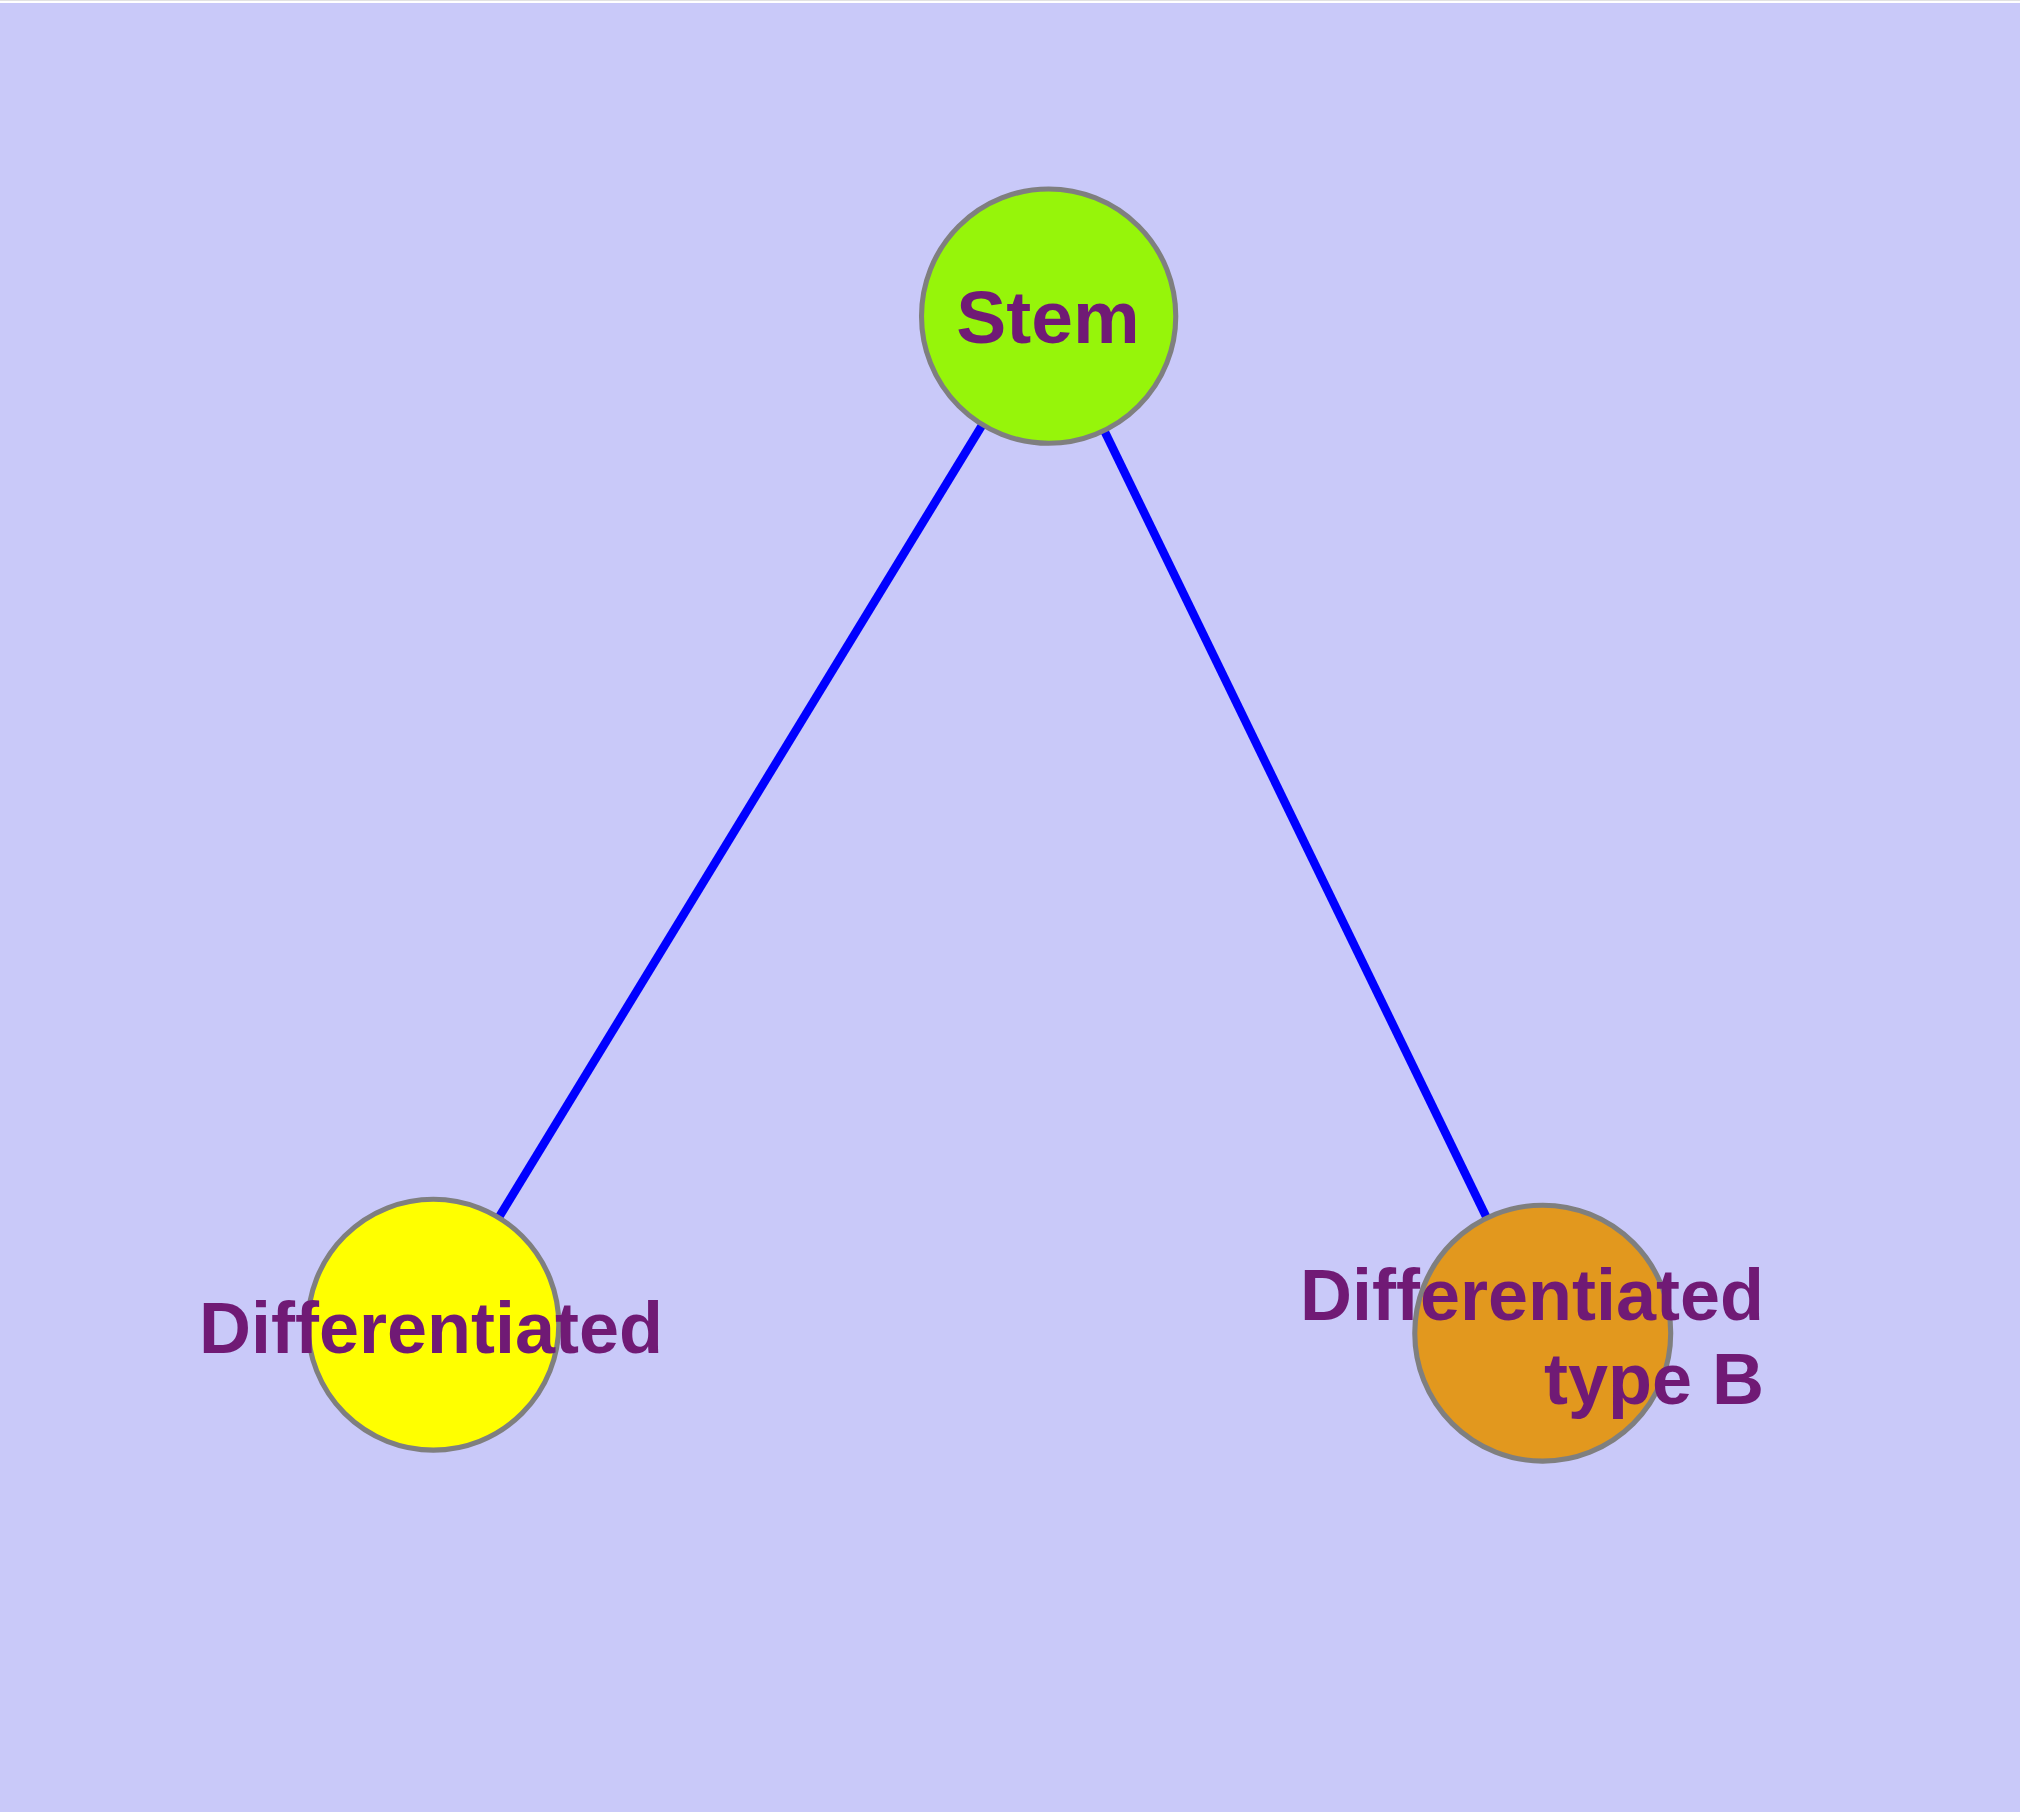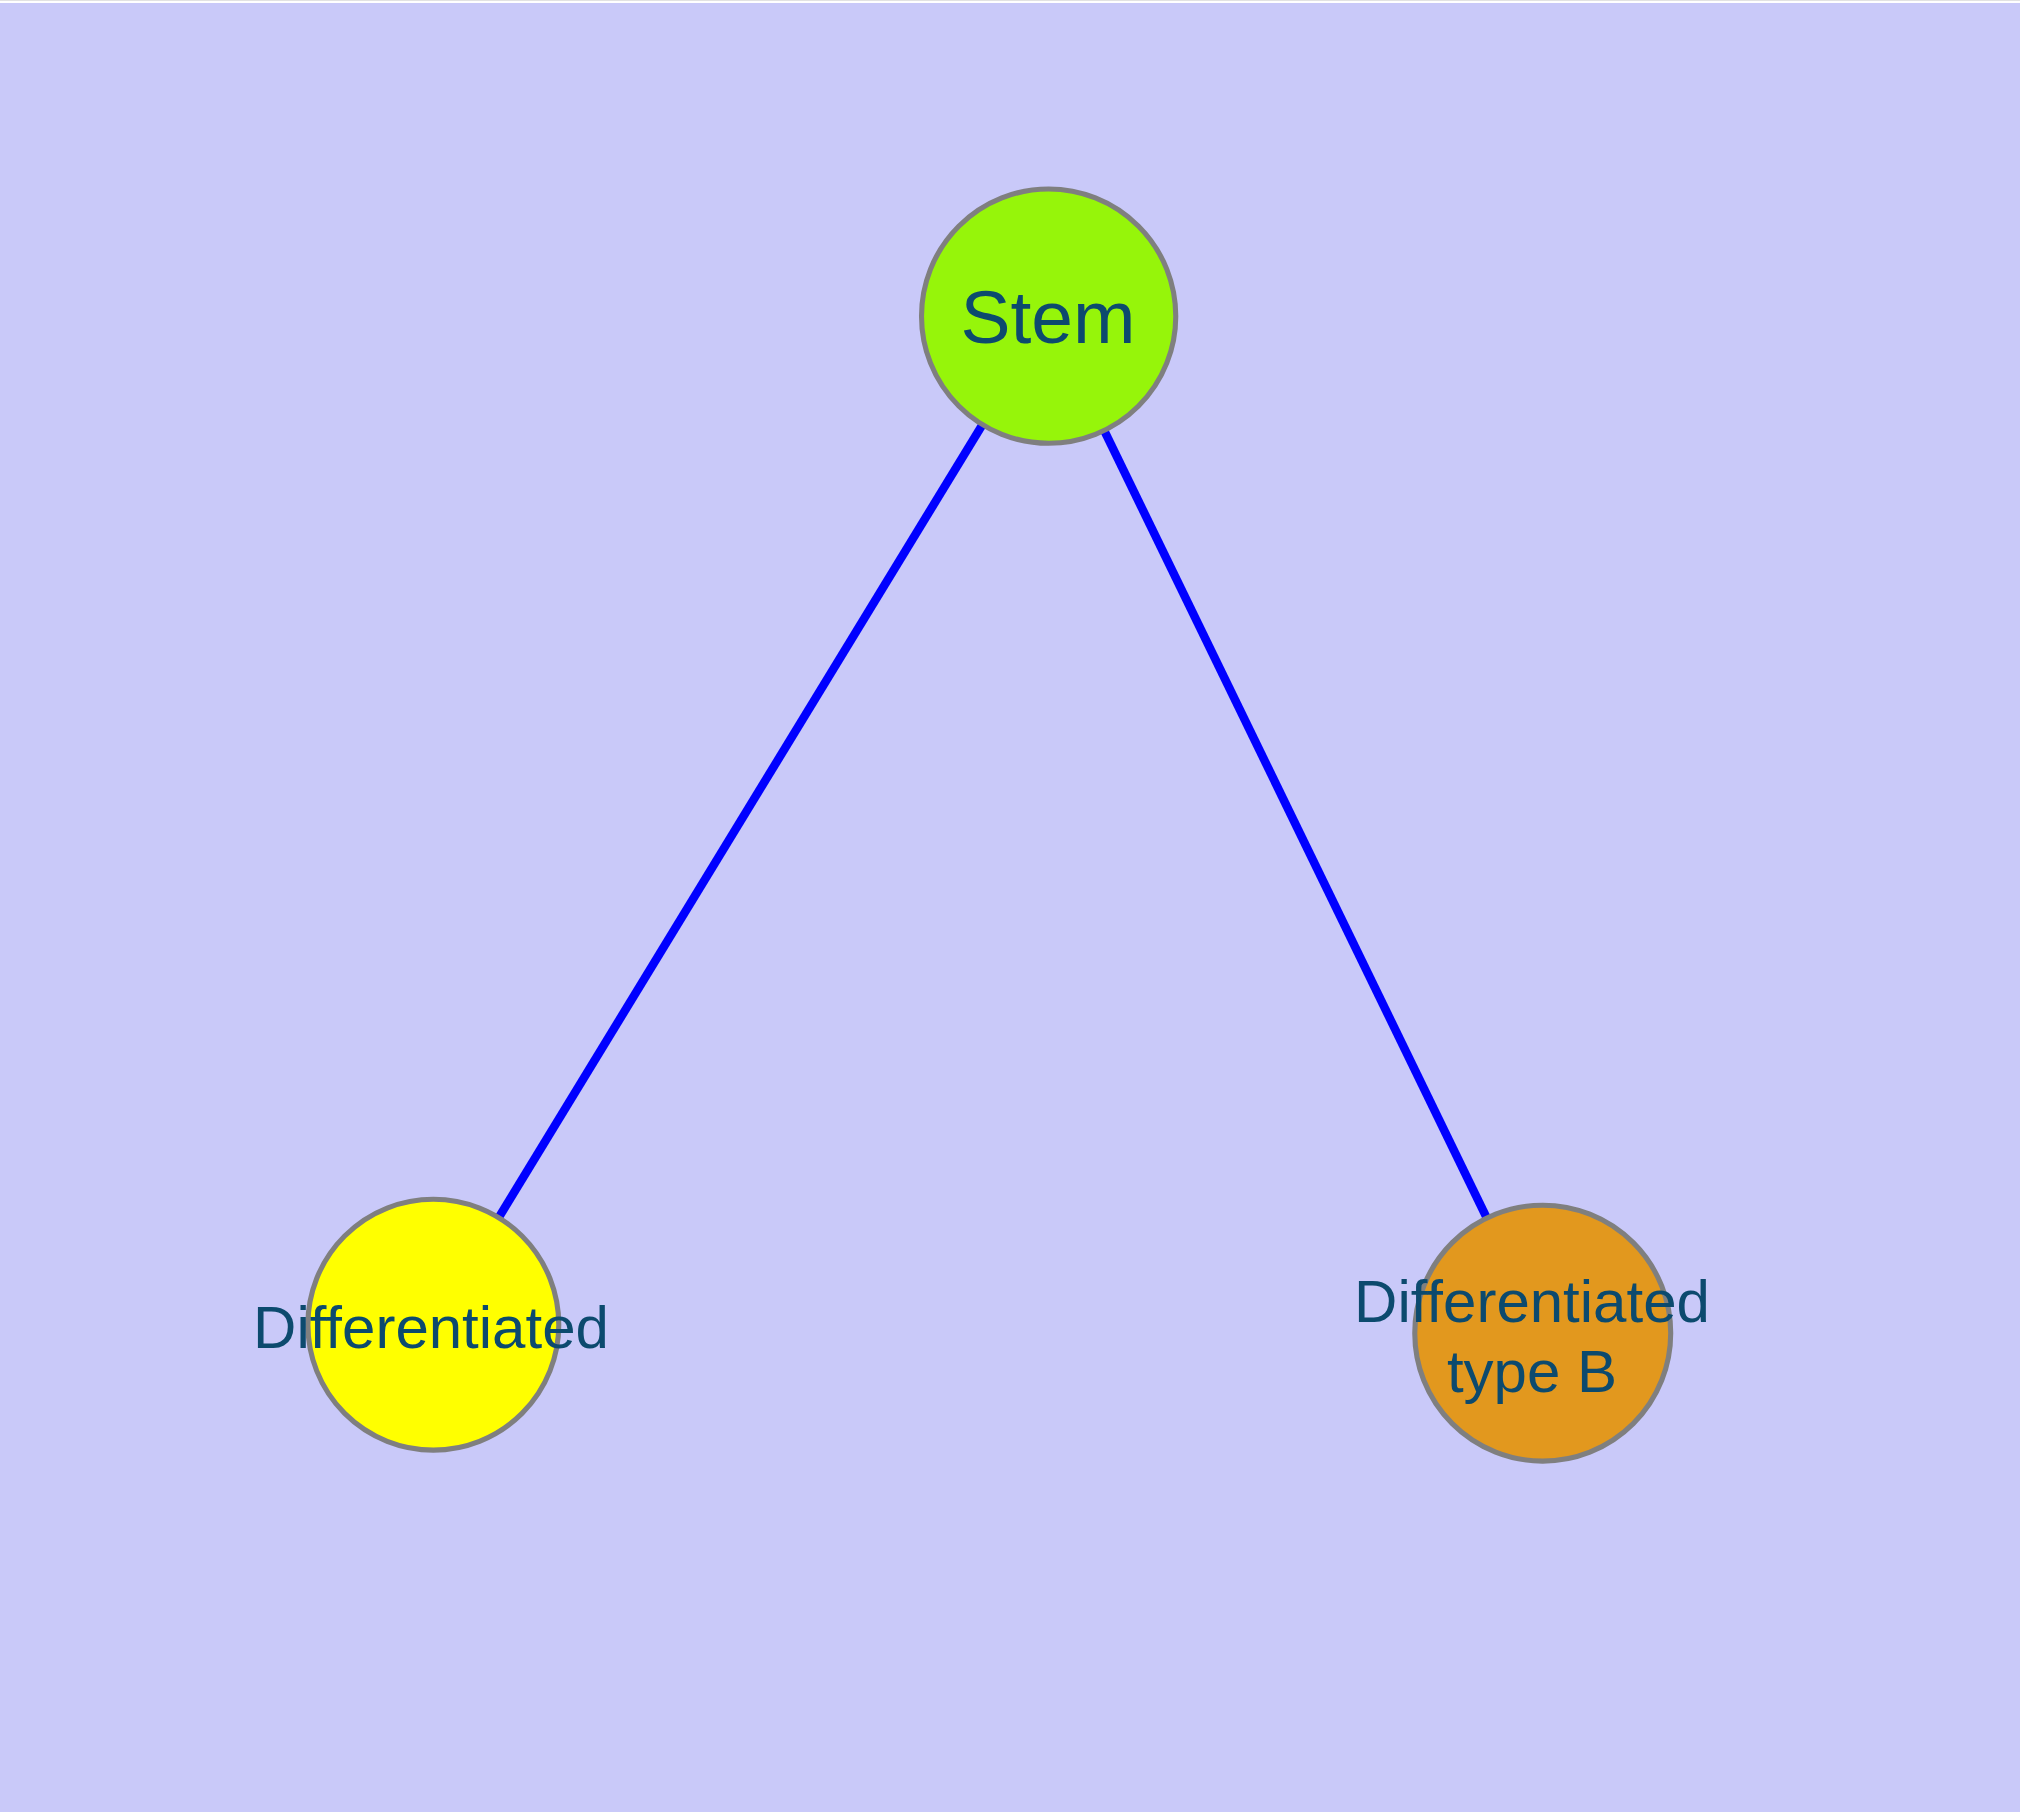--- a/index.html
+++ b/index.html
@@ -32,34 +32,34 @@
   .edge {
     stroke-width: 10;
     stroke-linecap: butt;
   }
   .node-circle {
     stroke-width: 6;
   }
   .node-label {
     position: absolute;
     transform: translate(-50%, -50%);
-    color: #0c4a6e;
-    font-weight: normal;
-    text-align: center;
+    color: #701a75;
+    font-weight: bold;
+    text-align: right;
     line-height: 1.17;
     white-space: nowrap;
   }
   .node-label .label-line {
     display: block;
   }
   .stem-label {
     font-size: 75px;
   }
   .diff-label {
-    font-size: 60px;
+    font-size: 72px;
   }
 </style>
 </head>
 <body>
 
 <div class="stage">
 
   <div class="top-strip"></div>
 
   <svg class="graph-svg" width="2021" height="1812" viewBox="0 0 2384 2138">

